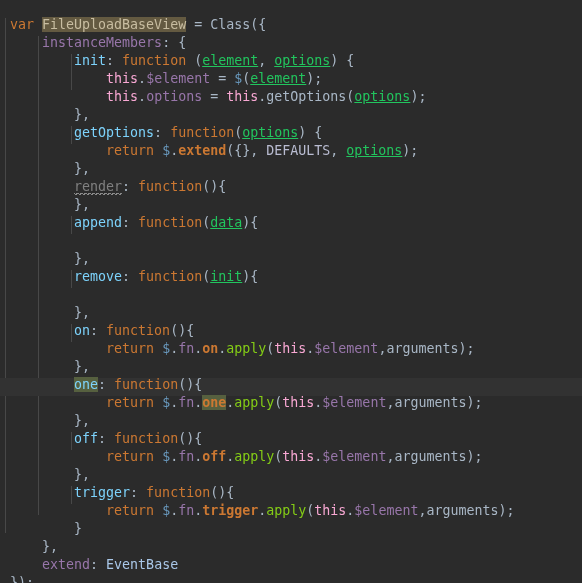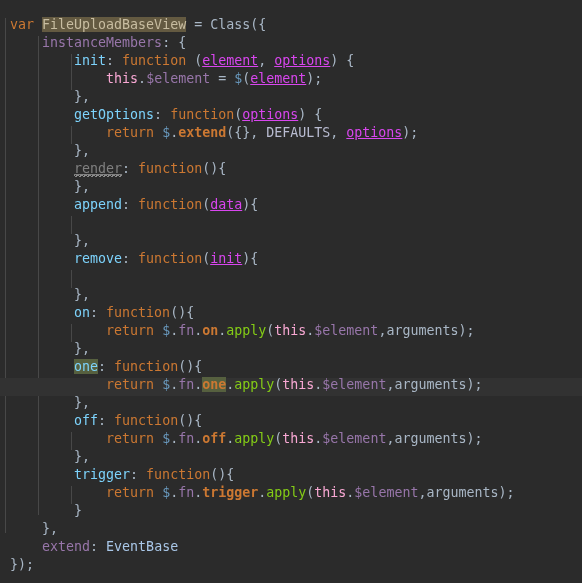--- a/index.html
+++ b/index.html
@@ -56,21 +56,21 @@
     color: #a9b7c6;
     position: relative;
     padding-left: 10px;
   }
 
   
   .t-kw       { color: #cc7832; }            
   .t-kw-b     { color: #cc7832; font-weight: bold; }
   .t-prop     { color: #7dd3fc; }            
   .t-field    { color: #9876aa; }            
-  .t-param    { color: #d946ef; text-decoration: underline; }
+  .t-param    { color: #22c55e; text-decoration: underline; }
   .t-ident    { color: #a9b7c6; }
   .t-const    { color: #b9bcd1; }            
   .t-punc     { color: #a9b7c6; }
   .t-dollar   { color: #6897bb; }            
   .t-this     { color: #f9a8d4; }
   .t-method   { color: #84cc16; }            
   .t-class    { color: #a9c7e8; }            
   .t-warn     { color: #808080; }            
 
   .sel        { background: #645a41; color: #c8bda1; }
@@ -79,21 +79,21 @@
   .squiggle {
     text-decoration: none;
     background-image: repeating-linear-gradient(
         135deg, #8a8a8a 0 1px, transparent 1px 2px);
     background-repeat: repeat-x;
     background-size: 4px 2px;
     background-position: 0 100%;
     padding-bottom: 1px;
     border-bottom: 1px solid transparent;
   }
-  .underline { text-decoration: underline; }
+  .underline { }
 </style>
 </head>
 <body>
 
 <div id="editor">
 
   <div class="guide" style="left:5px; top:18px; height:515px;"></div>
   <div class="guide" style="left:38px; top:36px; height:479px;"></div>
   <div class="guide" style="left:71px; top:54px; height:36px;"></div>
   <div class="guide" style="left:71px; top:126px; height:18px;"></div>
@@ -109,20 +109,21 @@
   <div class="code-area">
 
     <div class="line"><span class="t-kw">var</span><span class="t-punc"> </span><span class="sel">FileUploadBaseView</span><span class="t-punc"> = </span><span class="t-ident">Class</span><span class="t-punc">({</span></div>
 
     <div class="line"><span class="t-punc">    </span><span class="t-field">instanceMembers</span><span class="t-punc">: {</span></div>
 
     <div class="line"><span class="t-punc">        </span><span class="t-prop">init</span><span class="t-punc">: </span><span class="t-kw">function</span><span class="t-punc"> (</span><span class="t-param">element</span><span class="t-punc">, </span><span class="t-param">options</span><span class="t-punc">) {</span></div>
 
     <div class="line"><span class="t-punc">            </span><span class="t-this">this</span><span class="t-punc">.</span><span class="t-field">$element</span><span class="t-punc"> = </span><span class="t-dollar">$</span><span class="t-punc">(</span><span class="t-param">element</span><span class="t-punc">);</span></div>
 
+    <div class="line"><span class="t-punc">            </span><span class="t-this">this</span><span class="t-punc">.</span><span class="t-field">options</span><span class="t-punc"> = </span><span class="t-this">this</span><span class="t-punc">.</span><span class="t-ident">getOptions</span><span class="t-punc">(</span><span class="t-param">options</span><span class="t-punc">);</span></div>
 
     <div class="line"><span class="t-punc">        },</span></div>
 
     <div class="line"><span class="t-punc">        </span><span class="t-prop">getOptions</span><span class="t-punc">: </span><span class="t-kw">function</span><span class="t-punc">(</span><span class="t-param">options</span><span class="t-punc">) {</span></div>
 
     <div class="line"><span class="t-punc">            </span><span class="t-kw">return</span><span class="t-punc"> </span><span class="t-dollar">$</span><span class="t-punc">.</span><span class="t-kw-b">extend</span><span class="t-punc">({}, </span><span class="t-const">DEFAULTS</span><span class="t-punc">, </span><span class="t-param">options</span><span class="t-punc">);</span></div>
 
     <div class="line"><span class="t-punc">        },</span></div>
 
     <div class="line"><span class="t-punc">        </span><span class="t-warn squiggle underline">render</span><span class="t-punc">: </span><span class="t-kw">function</span><span class="t-punc">(){</span></div>

